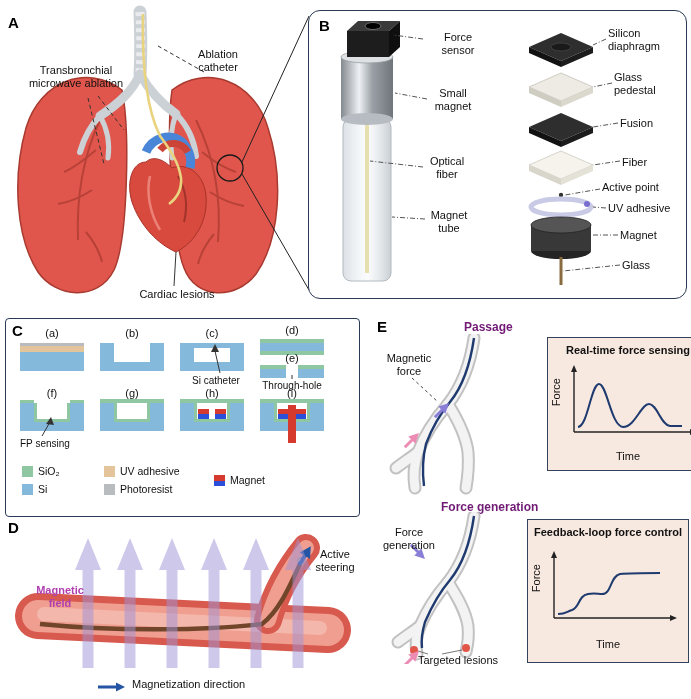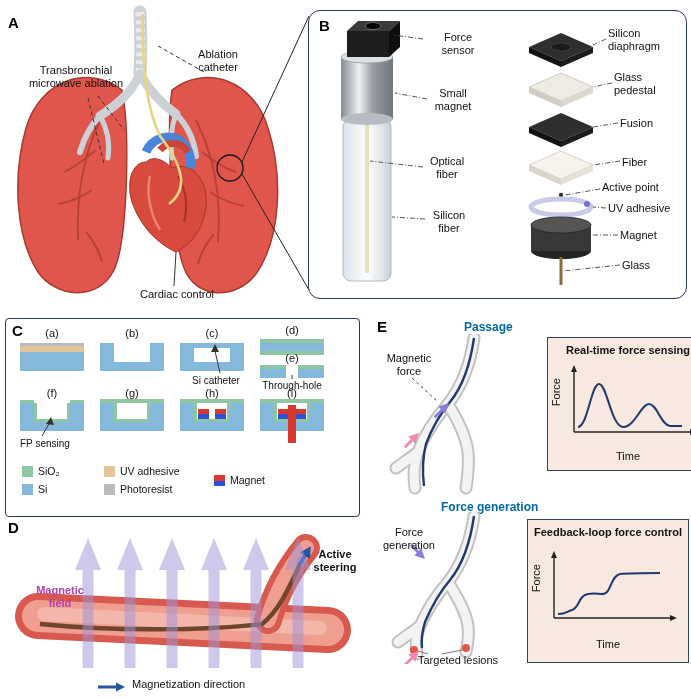--- a/index.html
+++ b/index.html
@@ -3,22 +3,22 @@
 <meta charset="utf-8">
 <style>
   html,body { margin:0; padding:0; background:#fff; }
   .fig { position:relative; width:691px; height:699px; background:#ffffff;
          font-family:"Liberation Sans", sans-serif; color:#111; overflow:hidden; }
   .abs { position:absolute; }
   .plabel { position:absolute; font-weight:700; font-size:15px; color:#000; }
   .t  { position:absolute; font-size:11px; line-height:1.16; color:#111; }
   .t10 { font-size:10px; }
   .tc { text-align:center; }
-  .bold { font-weight:700; }
-  .h12 { position:absolute; font-weight:700; font-size:12px; color:#0369a1;padding-left:45px; }
+  .bold { font-weight:400; }
+  .h12 { position:absolute; font-weight:700; font-size:12px; color:#701a75;padding-left:45px; }
   .bbox { border:1.6px solid #2b3a55; border-radius:12px; background:#fff; }
   .cbox { border:1.6px solid #2b3a55; border-radius:4px; background:#fff; }
   .ebox { position:absolute; background:#f8e9e0; border:1.2px solid #33435f; }
   .etitle { position:absolute; left:0; right:0; top:6px; text-align:center; font-weight:700; font-size:11px; }
   .vlabel { position:absolute; writing-mode:vertical-rl; transform:rotate(180deg); font-size:11px; }
   .magfield { color:#b03fb0; font-weight:600; }
   .leg { position:absolute; display:flex; align-items:center; gap:5px; font-size:10.5px; }
   .sw { width:11px; height:11px; display:inline-block; }
   .sw-sio2 { background:#8ec7a2; }
   .sw-si { background:#85b9dc; }
@@ -79,21 +79,21 @@
   </svg>
 
   <svg class="abs" style="left:0;top:0;pointer-events:none" width="691" height="699" viewBox="0 0 691 699">
     <line x1="242" y1="162" x2="309" y2="16" stroke="#222" stroke-width="1"></line>
     <line x1="242" y1="174" x2="309" y2="290" stroke="#222" stroke-width="1"></line>
   </svg>
 
   <div class="plabel" style="left:8px;top:14px">A</div>
   <div class="t tc" style="left:186px;top:48px;width:64px">Ablation catheter</div>
   <div class="t tc" style="left:16px;top:64px;width:120px">Transbronchial microwave ablation</div>
-  <div class="t tc" style="left:132px;top:288px;width:90px">Cardiac control</div>
+  <div class="t tc" style="left:132px;top:288px;width:90px">Cardiac lesions</div>
 
   <div class="abs bbox" style="left:308px;top:10px;width:377px;height:287px">
     <svg class="abs" style="left:0;top:0" width="377" height="287" viewBox="0 0 377 287">
       <defs>
         <linearGradient id="metal" x1="0" y1="0" x2="1" y2="0">
           <stop offset="0" stop-color="#84898e"></stop>
             <stop offset="0.35" stop-color="#eef1f4"></stop>
           <stop offset="0.6" stop-color="#9aa0a5"></stop>
             <stop offset="1" stop-color="#6f757a"></stop>
         </linearGradient>
@@ -170,21 +170,21 @@
         <line x1="291" y1="178" x2="256" y2="184"></line>
         <line x1="297" y1="197" x2="284" y2="196"></line>
         <line x1="309" y1="224" x2="284" y2="224"></line>
         <line x1="311" y1="254" x2="254" y2="260"></line>
       </g>
     </svg>
     <div class="plabel" style="left:10px;top:6px">B</div>
     <div class="t tc" style="left:126px;top:20px;width:46px">Force sensor</div>
     <div class="t tc" style="left:120px;top:76px;width:48px">Small magnet</div>
     <div class="t tc" style="left:116px;top:144px;width:44px">Optical fiber</div>
-    <div class="t tc" style="left:118px;top:198px;width:44px">Silicon fiber</div>
+    <div class="t tc" style="left:118px;top:198px;width:44px">Magnet tube</div>
     <div class="t" style="left:299px;top:16px;width:72px">Silicon diaphragm</div>
     <div class="t" style="left:305px;top:60px;width:60px">Glass pedestal</div>
     <div class="t" style="left:311px;top:106px;width:52px">Fusion</div>
     <div class="t" style="left:313px;top:145px;width:42px">Fiber</div>
     <div class="t" style="left:293px;top:170px;width:80px">Active point</div>
     <div class="t" style="left:299px;top:191px;width:76px">UV adhesive</div>
     <div class="t" style="left:311px;top:218px;width:50px">Magnet</div>
     <div class="t" style="left:313px;top:248px;width:40px">Glass</div>
   </div>
 

